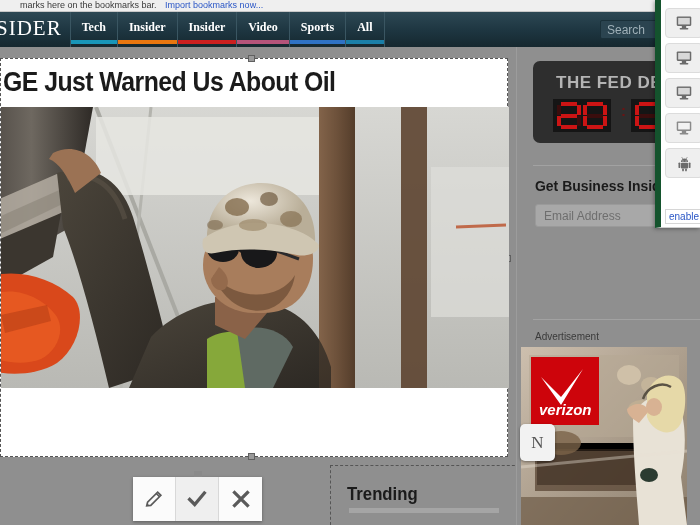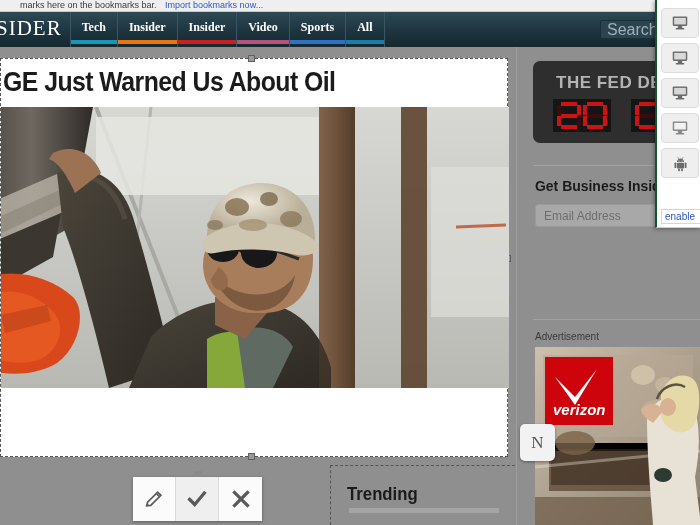--- a/index.html
+++ b/index.html
@@ -46,21 +46,21 @@
     cursor:pointer;
   }
   .nav-item .ul{
     position:absolute; left:0; right:0; bottom:3px; height:4px;
   }
   #nav-spacer{ flex:1; border-right:none; }
   #search-box{
     align-self:center; margin-right:4px;
     width:96px; height:19px;
     background:#2b4450; border:1px solid #1a3039; border-radius:2px;
-    color:#9fb0b8; font-size:16px;
+    color:#9fb0b8; font-size:12px;
     display:flex; align-items:center; padding-left:6px;
     cursor:text;
     margin-left:44px;
   }
 
   
   #page-area{
     position:absolute; left:0; top:47px; width:700px; height:478px;
     background:#8f8f8f;
   }
@@ -218,40 +218,40 @@
   }
   #ad-divider{
     position:absolute; left:16px; top:272px; width:168px; height:1px;
     background:#a2a2a2;
   }
   #ad-label{
     position:absolute; left:18px; top:284px;
     font-size:10px; color:#3a3a3a;
   }
   #ad-creative{
-    position:absolute; left:18px; top:300px; width:166px; height:178px;
+    position:absolute; left:4px; top:300px; width:166px; height:178px;
     overflow:hidden; background:#f97316;
   }
   #n-badge{
     position:absolute; left:3px; top:377px;
     width:35px; height:37px;
     background:#f2f2f2; border-radius:5px;
     box-shadow:0 1px 3px rgba(0,0,0,.4);
     display:flex; align-items:center; justify-content:center;
     color:#555; font-size:17px;
     font-family:"Liberation Serif", serif;
     z-index:6;
   }
 
   
   #device-panel{
     position:absolute; right:0; top:0; width:45px; height:228px;
     background:#fff;
     box-shadow:-1px 1px 4px rgba(0,0,0,.35);
-    border-left:2px solid #14532d;
+    border-left:6px solid #14532d;
     border-bottom:1px solid #cfcfcf;
     z-index:20;
     padding-top:8px;
   }
   .device-btn{
     width:38px; height:30px; margin:0 0 5px 4px;
     background:#efefef; border:1px solid #dcdcdc; border-radius:4px;
     display:flex; align-items:center; justify-content:center;
     cursor:pointer;
   }

